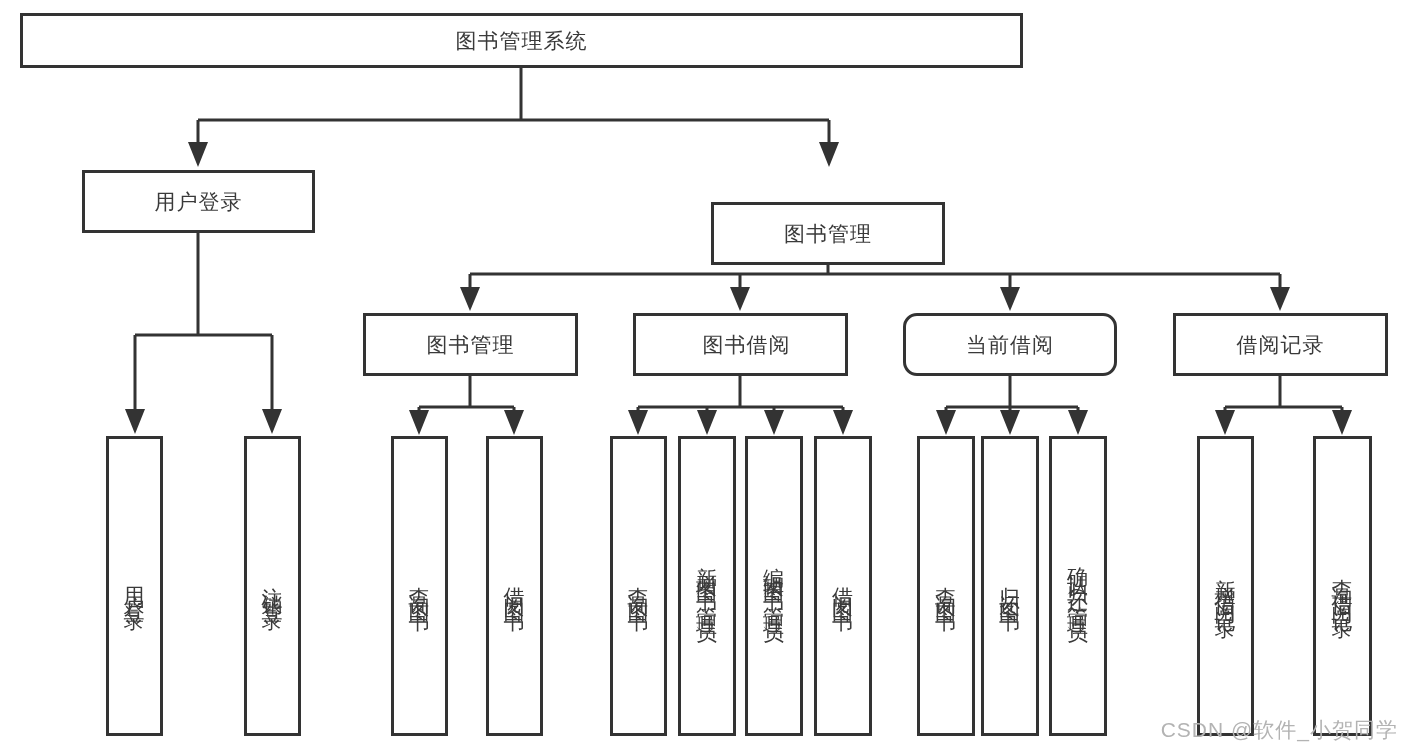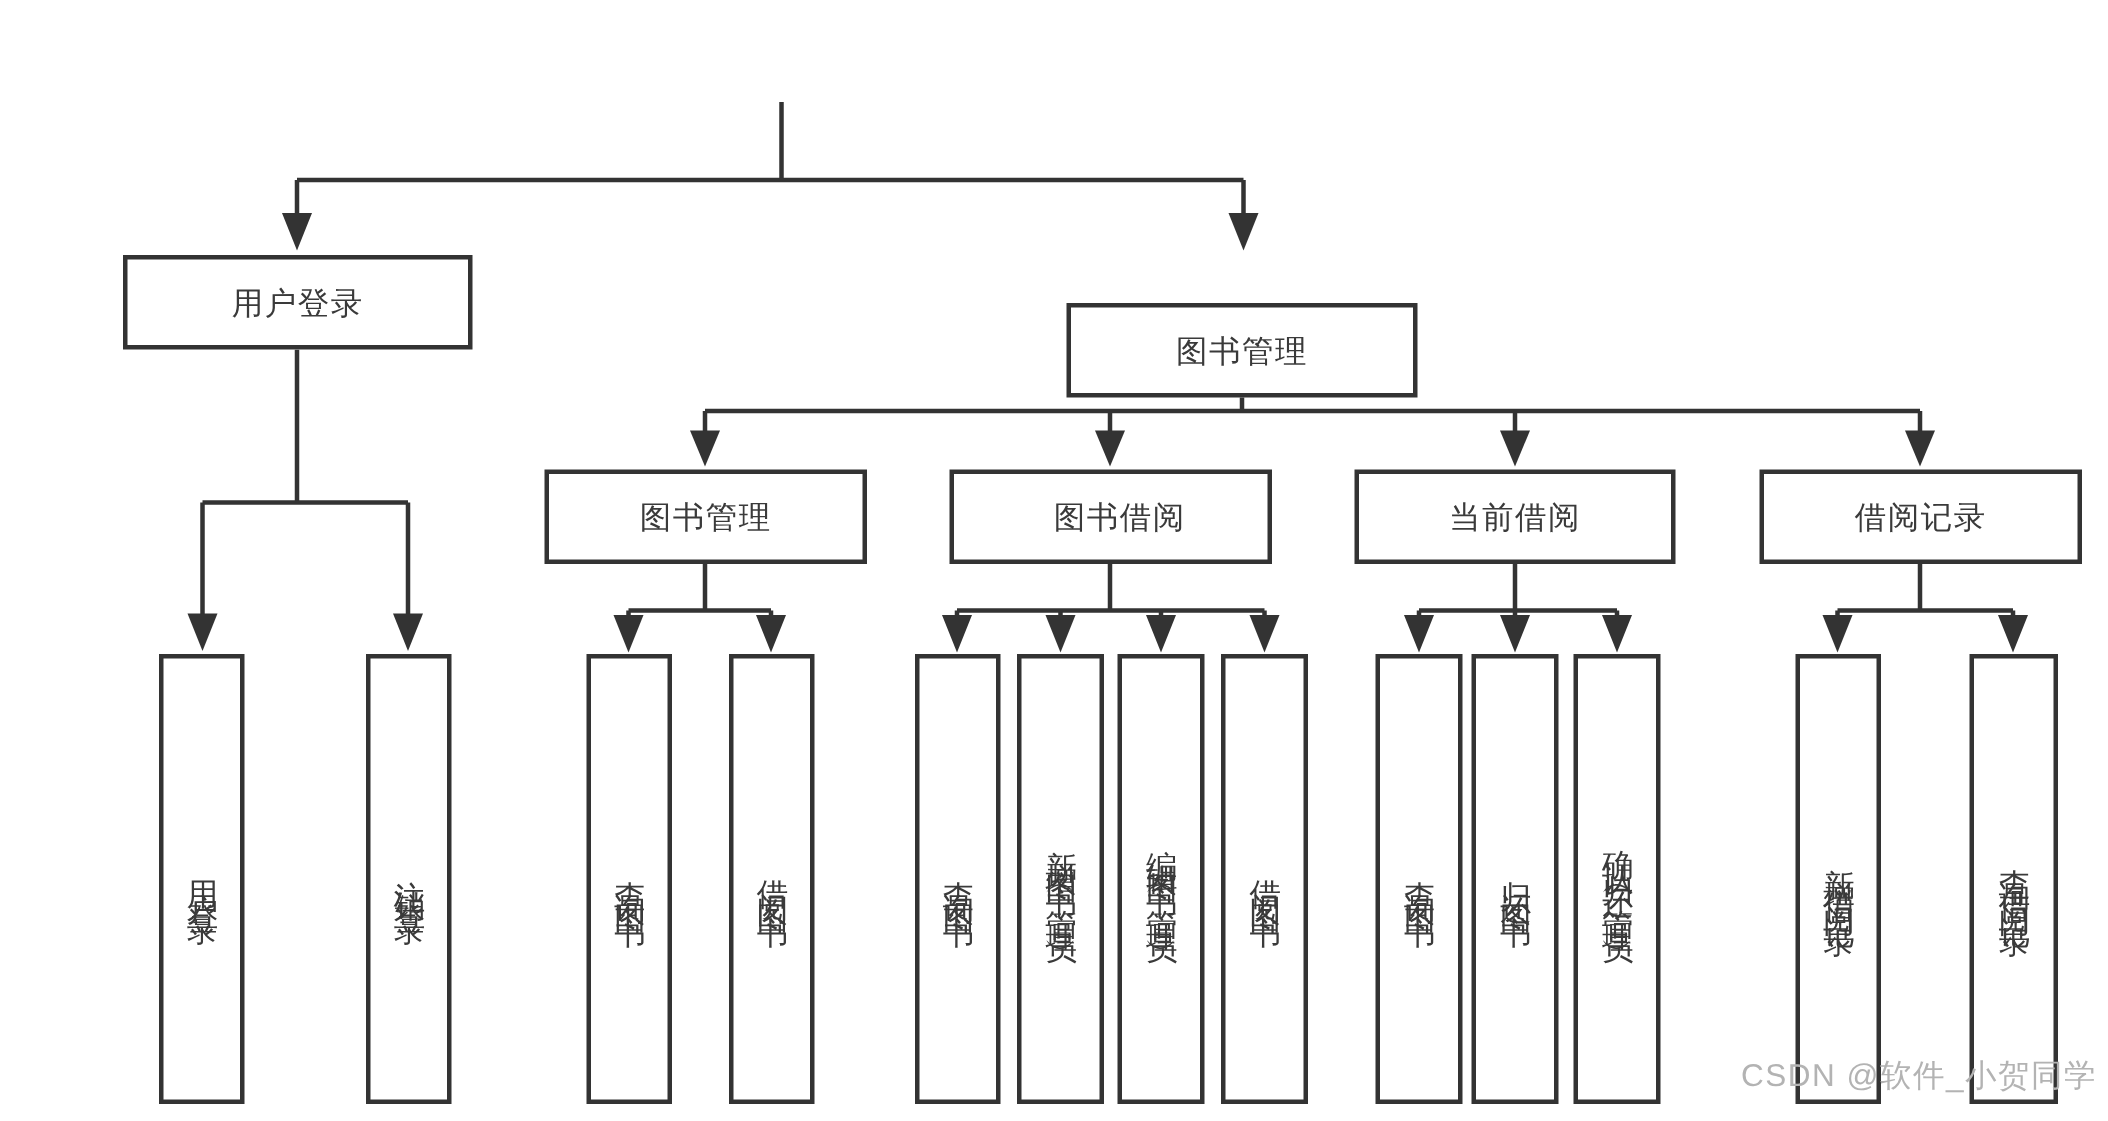--- a/index.html
+++ b/index.html
@@ -51,21 +51,21 @@
     text-orientation: mixed;
     font-size: 21px;
     line-height: 1;
     letter-spacing: 8px;
     color: #3a3a3a;
     white-space: nowrap;
   }
   .watermark {
     position: absolute;
     right: 7px;
-    bottom: 16px;
+    bottom: 3px;
     font-size: 21px;
     color: #b3b3b3;
     letter-spacing: 1px;
     z-index: 5;
   }
 </style>
 </head>
 <body>
 
 <div class="stage">
@@ -124,35 +124,38 @@
 
       <path d="M936 410 L956 410 L946 435 Z"></path>
       <path d="M1000 410 L1020 410 L1010 435 Z"></path>
       <path d="M1068 410 L1088 410 L1078 435 Z"></path>
 
       <path d="M1215 410 L1235 410 L1225 435 Z"></path>
       <path d="M1332 410 L1352 410 L1342 435 Z"></path>
     </g>
   </svg>
 
+  <div class="hbox" style="left:20px; top:13px; width:1003px; height:55px;">
+    <span>图书管理系统</span>
+  </div>
 
   <div class="hbox" style="left:82px; top:170px; width:233px; height:63px;">
     <span>用户登录</span>
   </div>
   <div class="hbox" style="left:711px; top:170px; width:234px; height:63px;margin-top:32px;">
     <span>图书管理</span>
   </div>
 
   <div class="hbox" style="left:363px; top:313px; width:215px; height:63px;">
     <span>图书管理</span>
   </div>
   <div class="hbox" style="left:633px; top:313px; width:215px; height:63px;padding-left:12px;">
     <span>图书借阅</span>
   </div>
-  <div class="hbox" style="left:903px; top:313px; width:214px; height:63px;">
+  <div class="hbox" style="left:903px; top:313px; width:214px; height:63px;border-radius:14px;">
     <span>当前借阅</span>
   </div>
   <div class="hbox" style="left:1173px; top:313px; width:215px; height:63px;">
     <span>借阅记录</span>
   </div>
 
   <div class="vbox" style="left:106px; top:436px; width:57px; height:300px;">
     <span class="vtext">用户登录</span>
   </div>
   <div class="vbox" style="left:244px; top:436px; width:57px; height:300px;">

